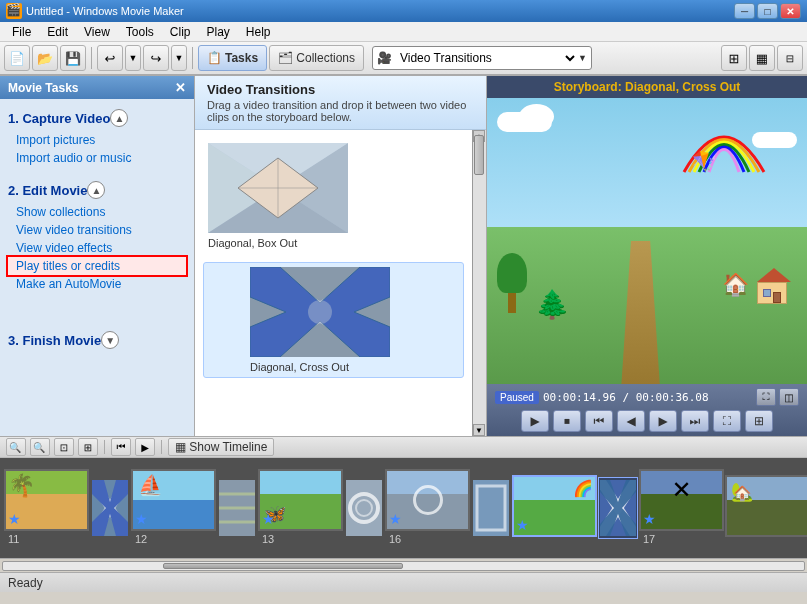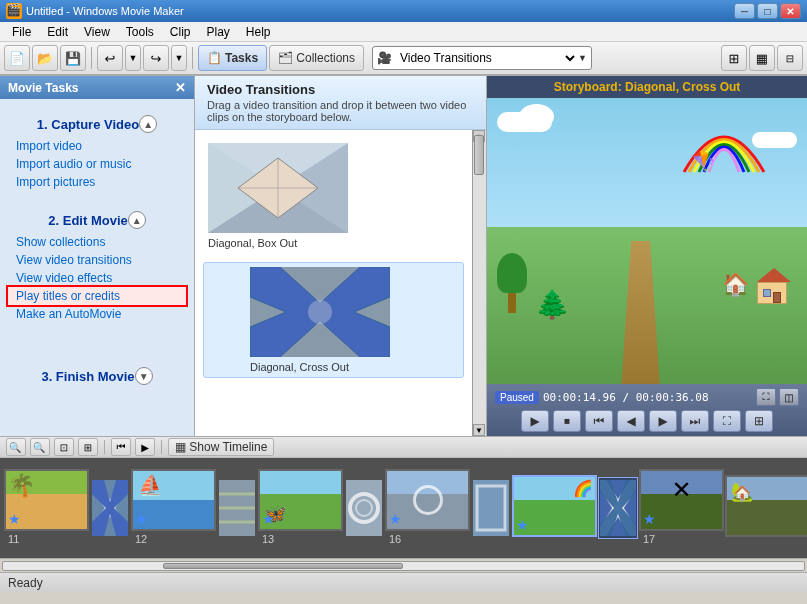--- a/index.html
+++ b/index.html
@@ -87,21 +87,21 @@
     }
     #movie-tasks-header {
       background: linear-gradient(to bottom, #6b9fd4, #4a7fba);
       color: white; padding: 4px 8px;
       display: flex; align-items: center; justify-content: space-between;
       font-weight: bold; font-size: 12px;
     }
     .tasks-section { padding: 4px 8px; }
     .tasks-section-title {
       color: #003399; font-weight: bold; font-size: 13px;
-      padding: 6px 0 4px 0; display: flex; align-items: center; justify-content: center; margin-top: 6px;
+      padding: 6px 0 4px 0; display: flex; align-items: center; justify-content: flex-start;
     }
     .tasks-section-title .section-icon {
       width: 18px; height: 18px; border: 1px solid #888;
       border-radius: 50%; display: flex; align-items: center; justify-content: center;
       font-size: 10px; cursor: pointer; background: white; color: #555;
     }
     .task-link { color: #0066cc; text-decoration: none; display: block; padding: 2px 8px; cursor: pointer; font-size: 12px; }
     .task-link.highlighted {
       outline: 2px solid red; background: #ffe8e8; color: #0066cc;
     }
@@ -332,23 +332,22 @@
     <div id="movie-tasks-header">
       <span>Movie Tasks</span>
       <span style="cursor:pointer;font-size:13px;">✕</span>
     </div>
 
     <div class="tasks-section">
       <div class="tasks-section-title">
         <span>1. Capture Video</span>
         <div class="section-icon">▲</div>
       </div>
-      <a class="task-link">Import video</a>
+      <a class="task-link">Import pictures</a>
       <a class="task-link">Import audio or music</a>
-      <a class="task-link">Import pictures</a>
     </div>
 
     <div class="tasks-section">
       <div class="tasks-section-title">
         <span>2. Edit Movie</span>
         <div class="section-icon">▲</div>
       </div>
       <a class="task-link">Show collections</a>
       <a class="task-link">View video transitions</a>
       <a class="task-link">View video effects</a>

